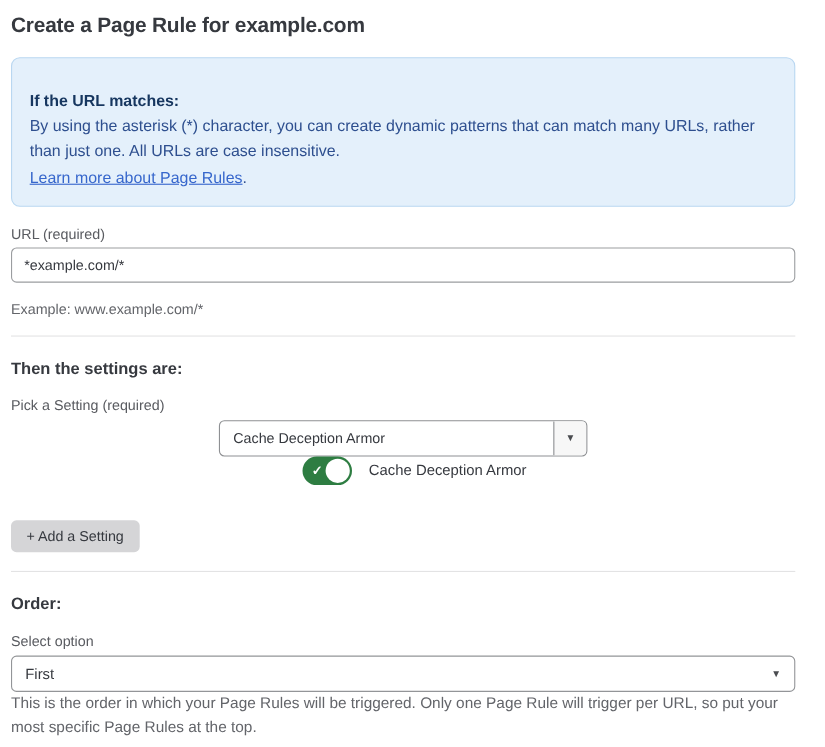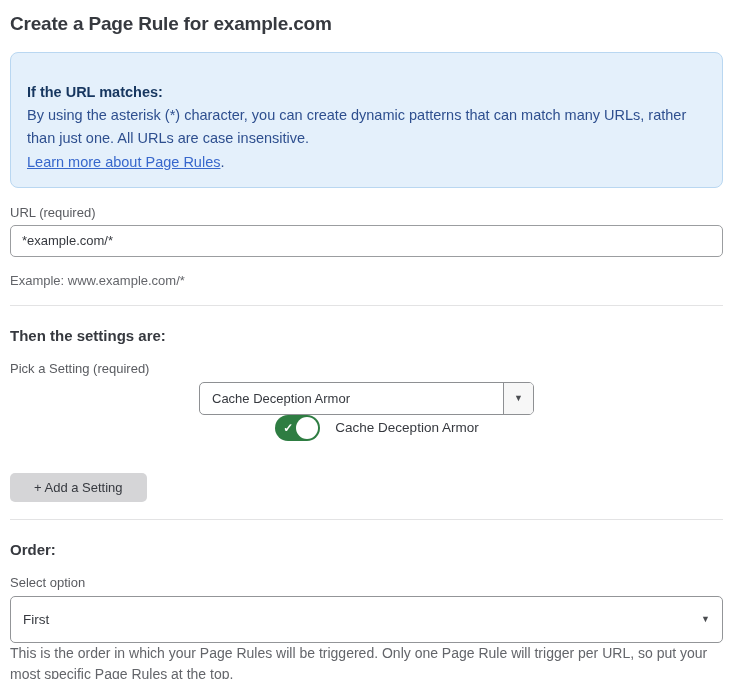--- a/index.html
+++ b/index.html
@@ -168,26 +168,26 @@
     cursor:pointer;
     color:var(--text-dark);
     white-space:nowrap;
   }
   .btn.gray{background:var(--secondary-button);}
   .btn.primary{background:var(--primary-button);color:#fff;}
   .add-setting{
     display:block;
     margin-top:32px;
     height:29px;
-    padding:0 24px;
+    padding:0 14px;
     font-size:13px;
   }
   .order-select{
     width:100%;
-    height:47px;
+    height:33px;
     border:1px solid #939598;
     border-radius:5px;
     display:flex;
     align-items:center;
     justify-content:space-between;
     padding:0 12px;
     margin-top:6px;
     font-size:13.5px;
     background:#fff;
     cursor:pointer;

